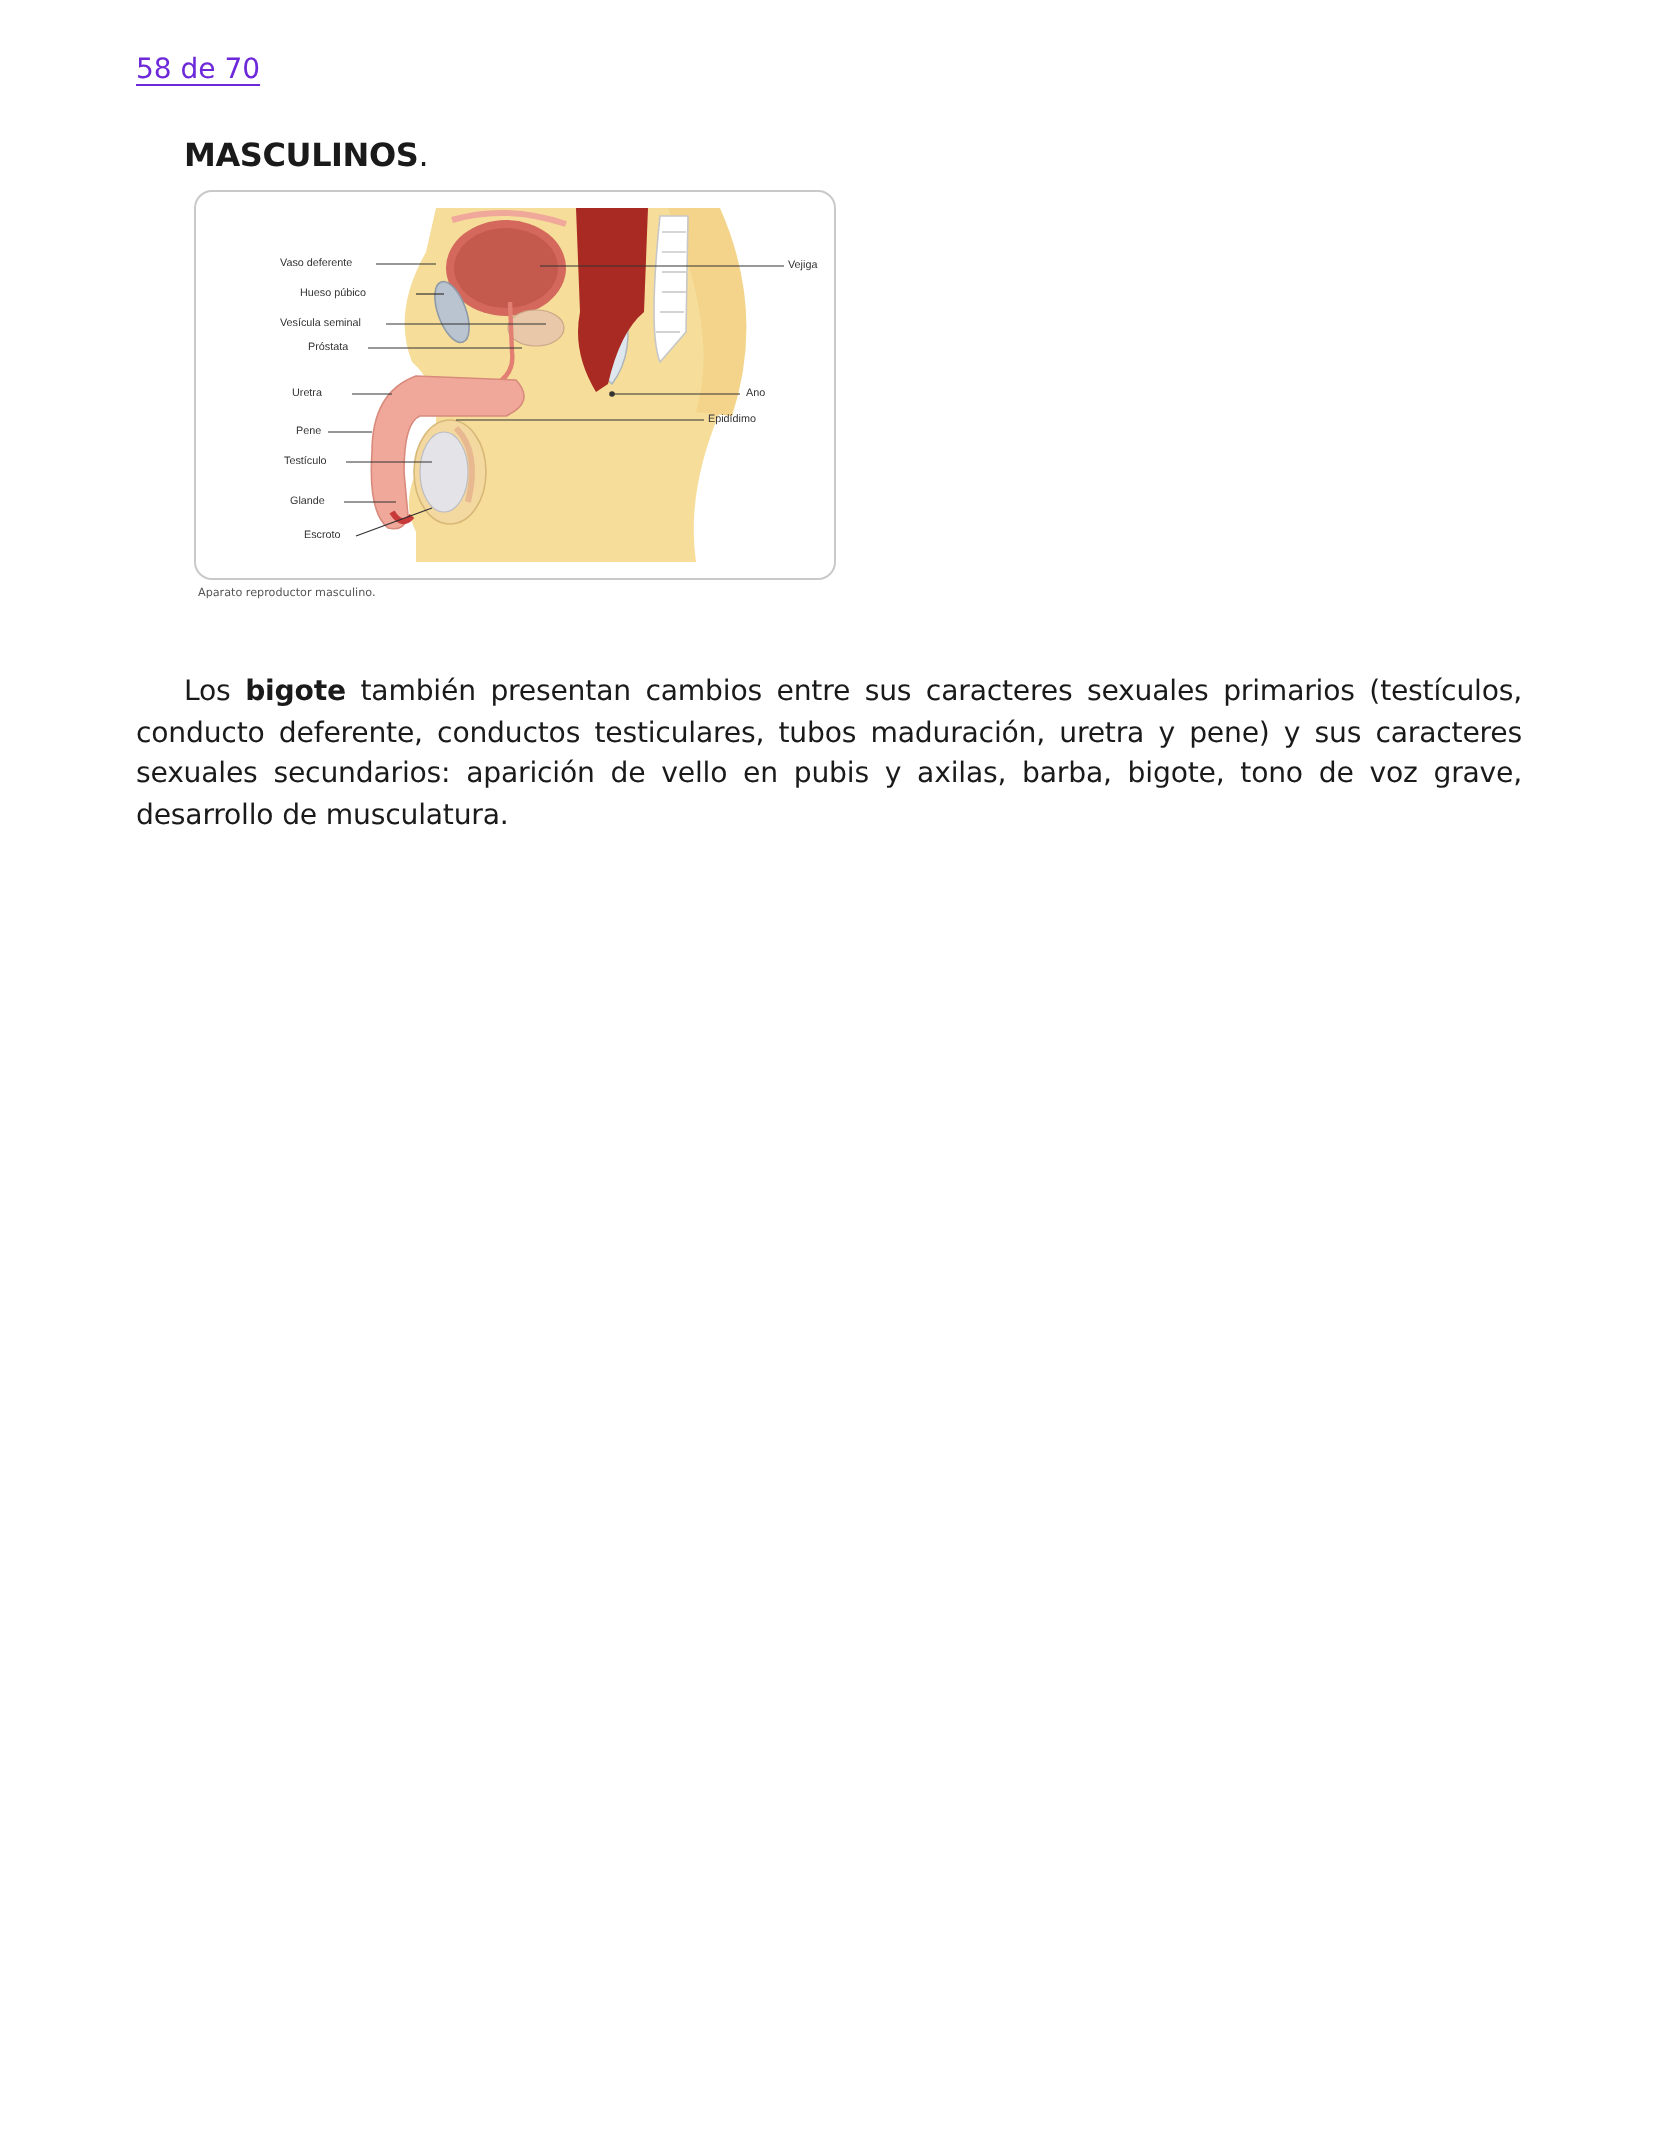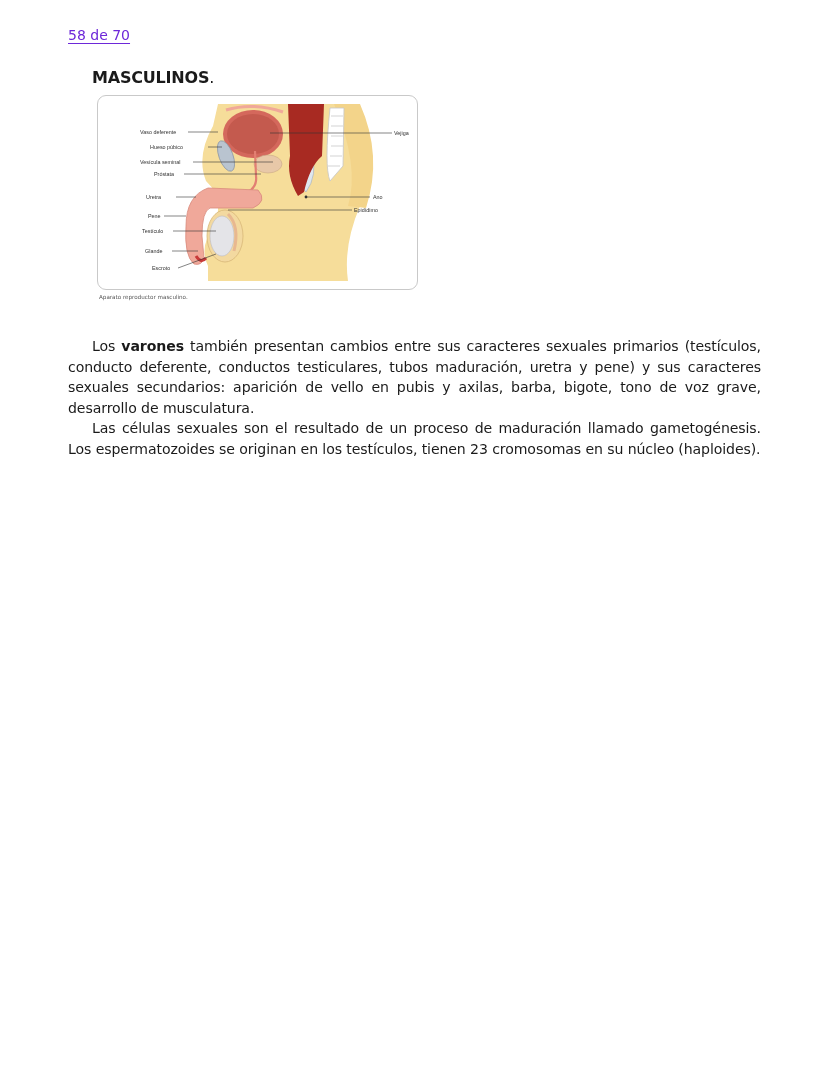--- a/index.html
+++ b/index.html
@@ -93,15 +93,14 @@
   <span class="lbl" style="left:47px;top:152px;">Glande</span>
   <span class="lbl" style="left:54px;top:169px;">Escroto</span>
   <span class="lbl" style="left:296px;top:34px;">Vejiga</span>
   <span class="lbl" style="left:275px;top:98px;">Ano</span>
   <span class="lbl" style="left:256px;top:111px;">Epidídimo</span>
 </div>
 
 <div class="figure-caption">Aparato reproductor masculino.</div>
 
 <div class="body-text">
-  <p><span>Los </span><b>varones</b><span> también presentan cambios entre sus caracteres sexuales primarios (testículos, conducto deferente, conductos testiculares, tubos maduración, uretra y pene) y sus caracteres sexuales secundarios: aparición de vello en pubis y axilas, barba, bigote, tono de voz grave, desarrollo de musculatura.</span></p>
-  <p>Las células sexuales son el resultado de un proceso de maduración llamado gametogénesis. Los espermatozoides se originan en los testículos, tienen 23 cromosomas en su núcleo (haploides).</p>
+  <p><span>Los </span><b>bigote</b><span> también presentan cambios entre sus caracteres sexuales primarios (testículos, conducto deferente, conductos testiculares, tubos maduración, uretra y pene) y sus caracteres sexuales secundarios: aparición de vello en pubis y axilas, barba, bigote, tono de voz grave, desarrollo de musculatura.</span></p>
 </div>
 
 </body></html>

